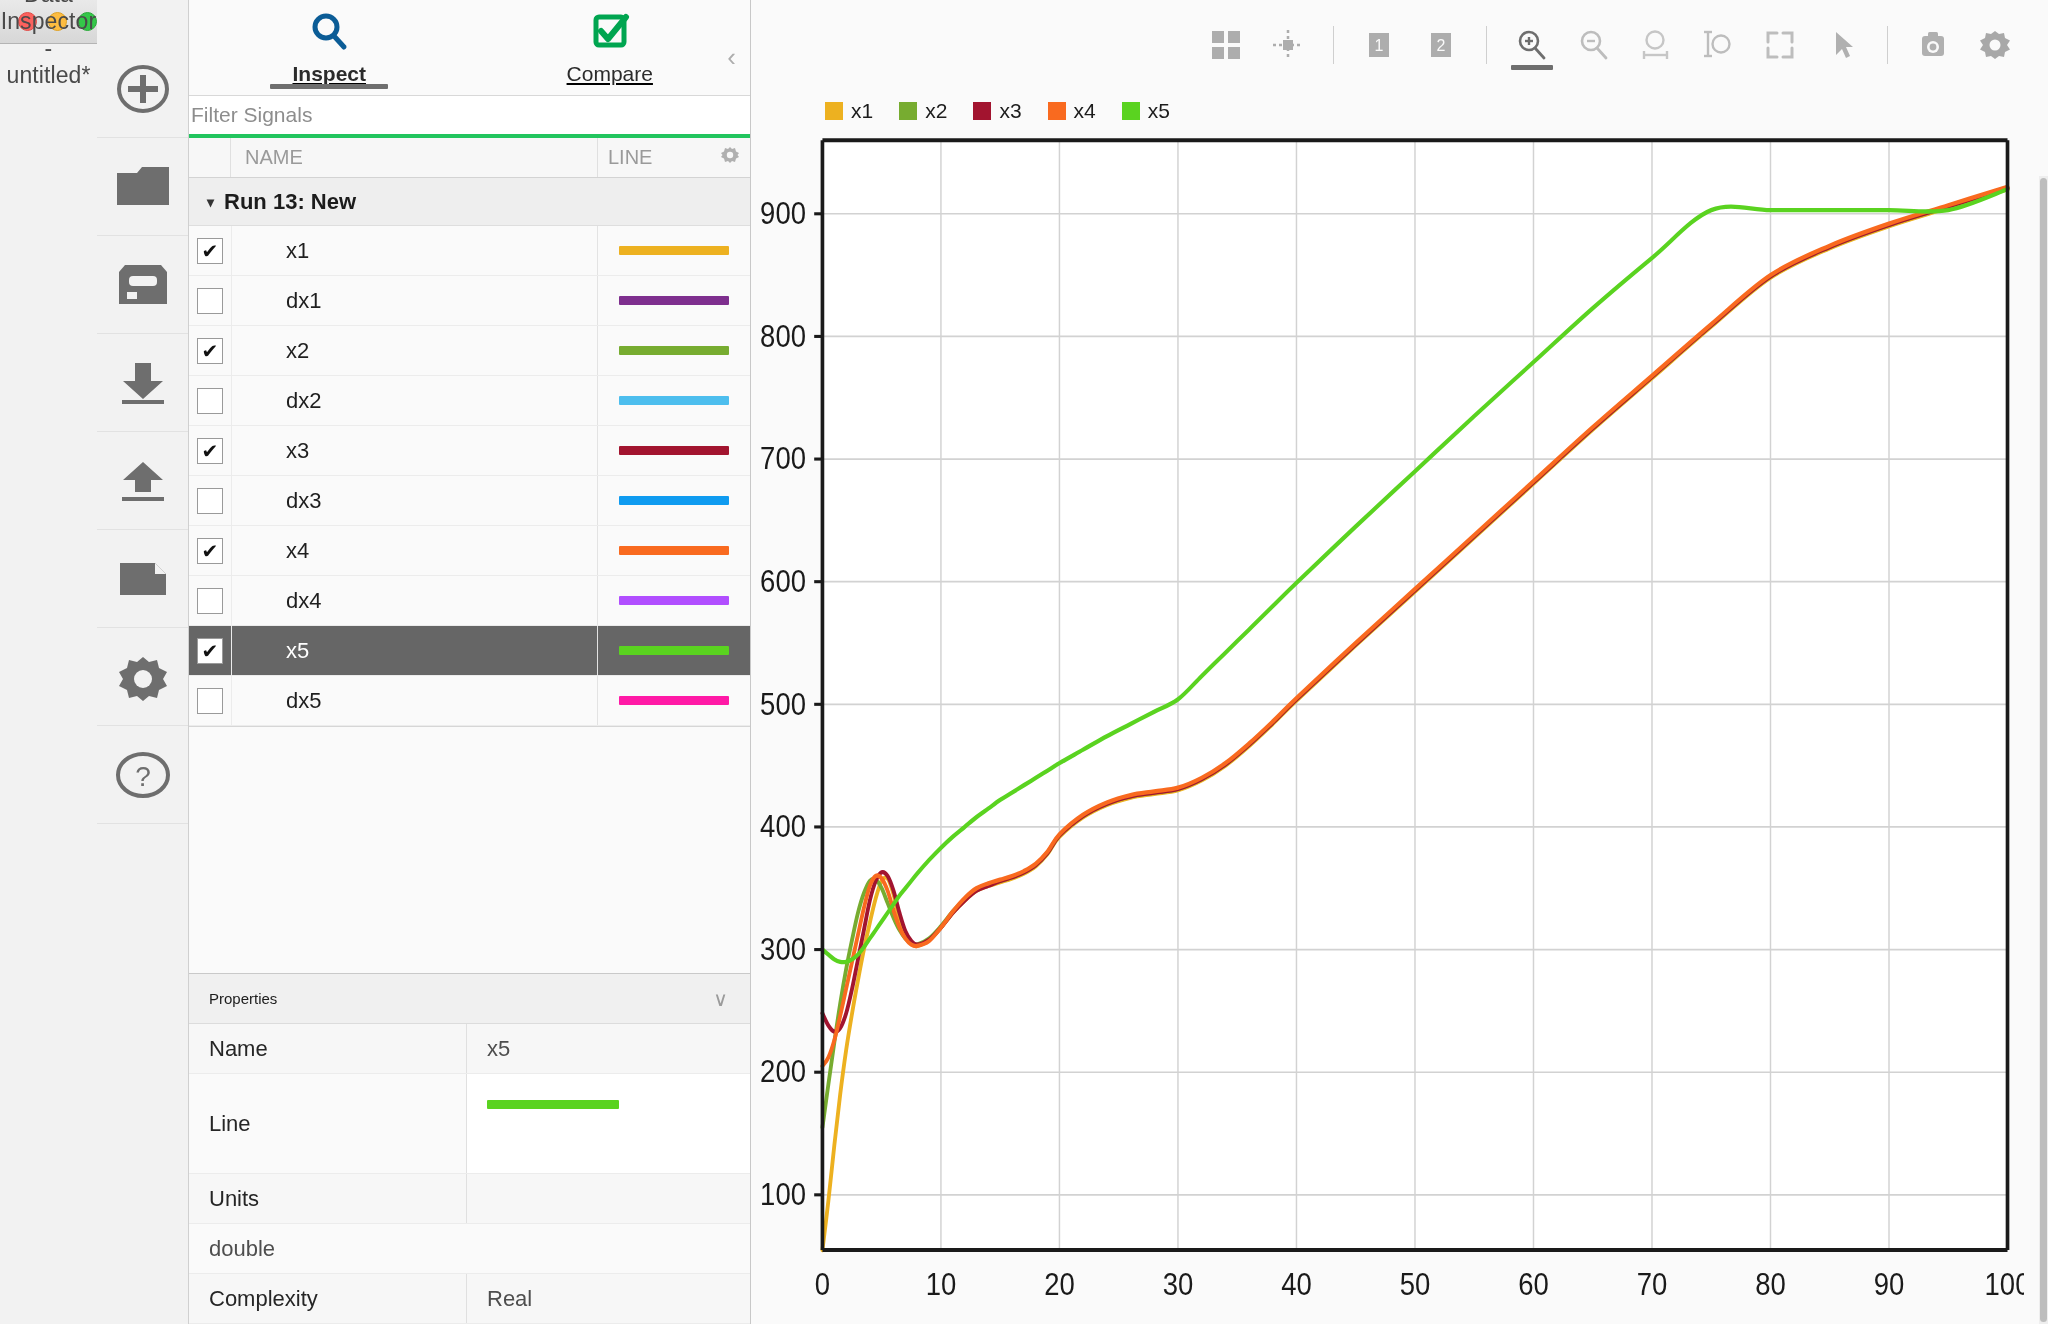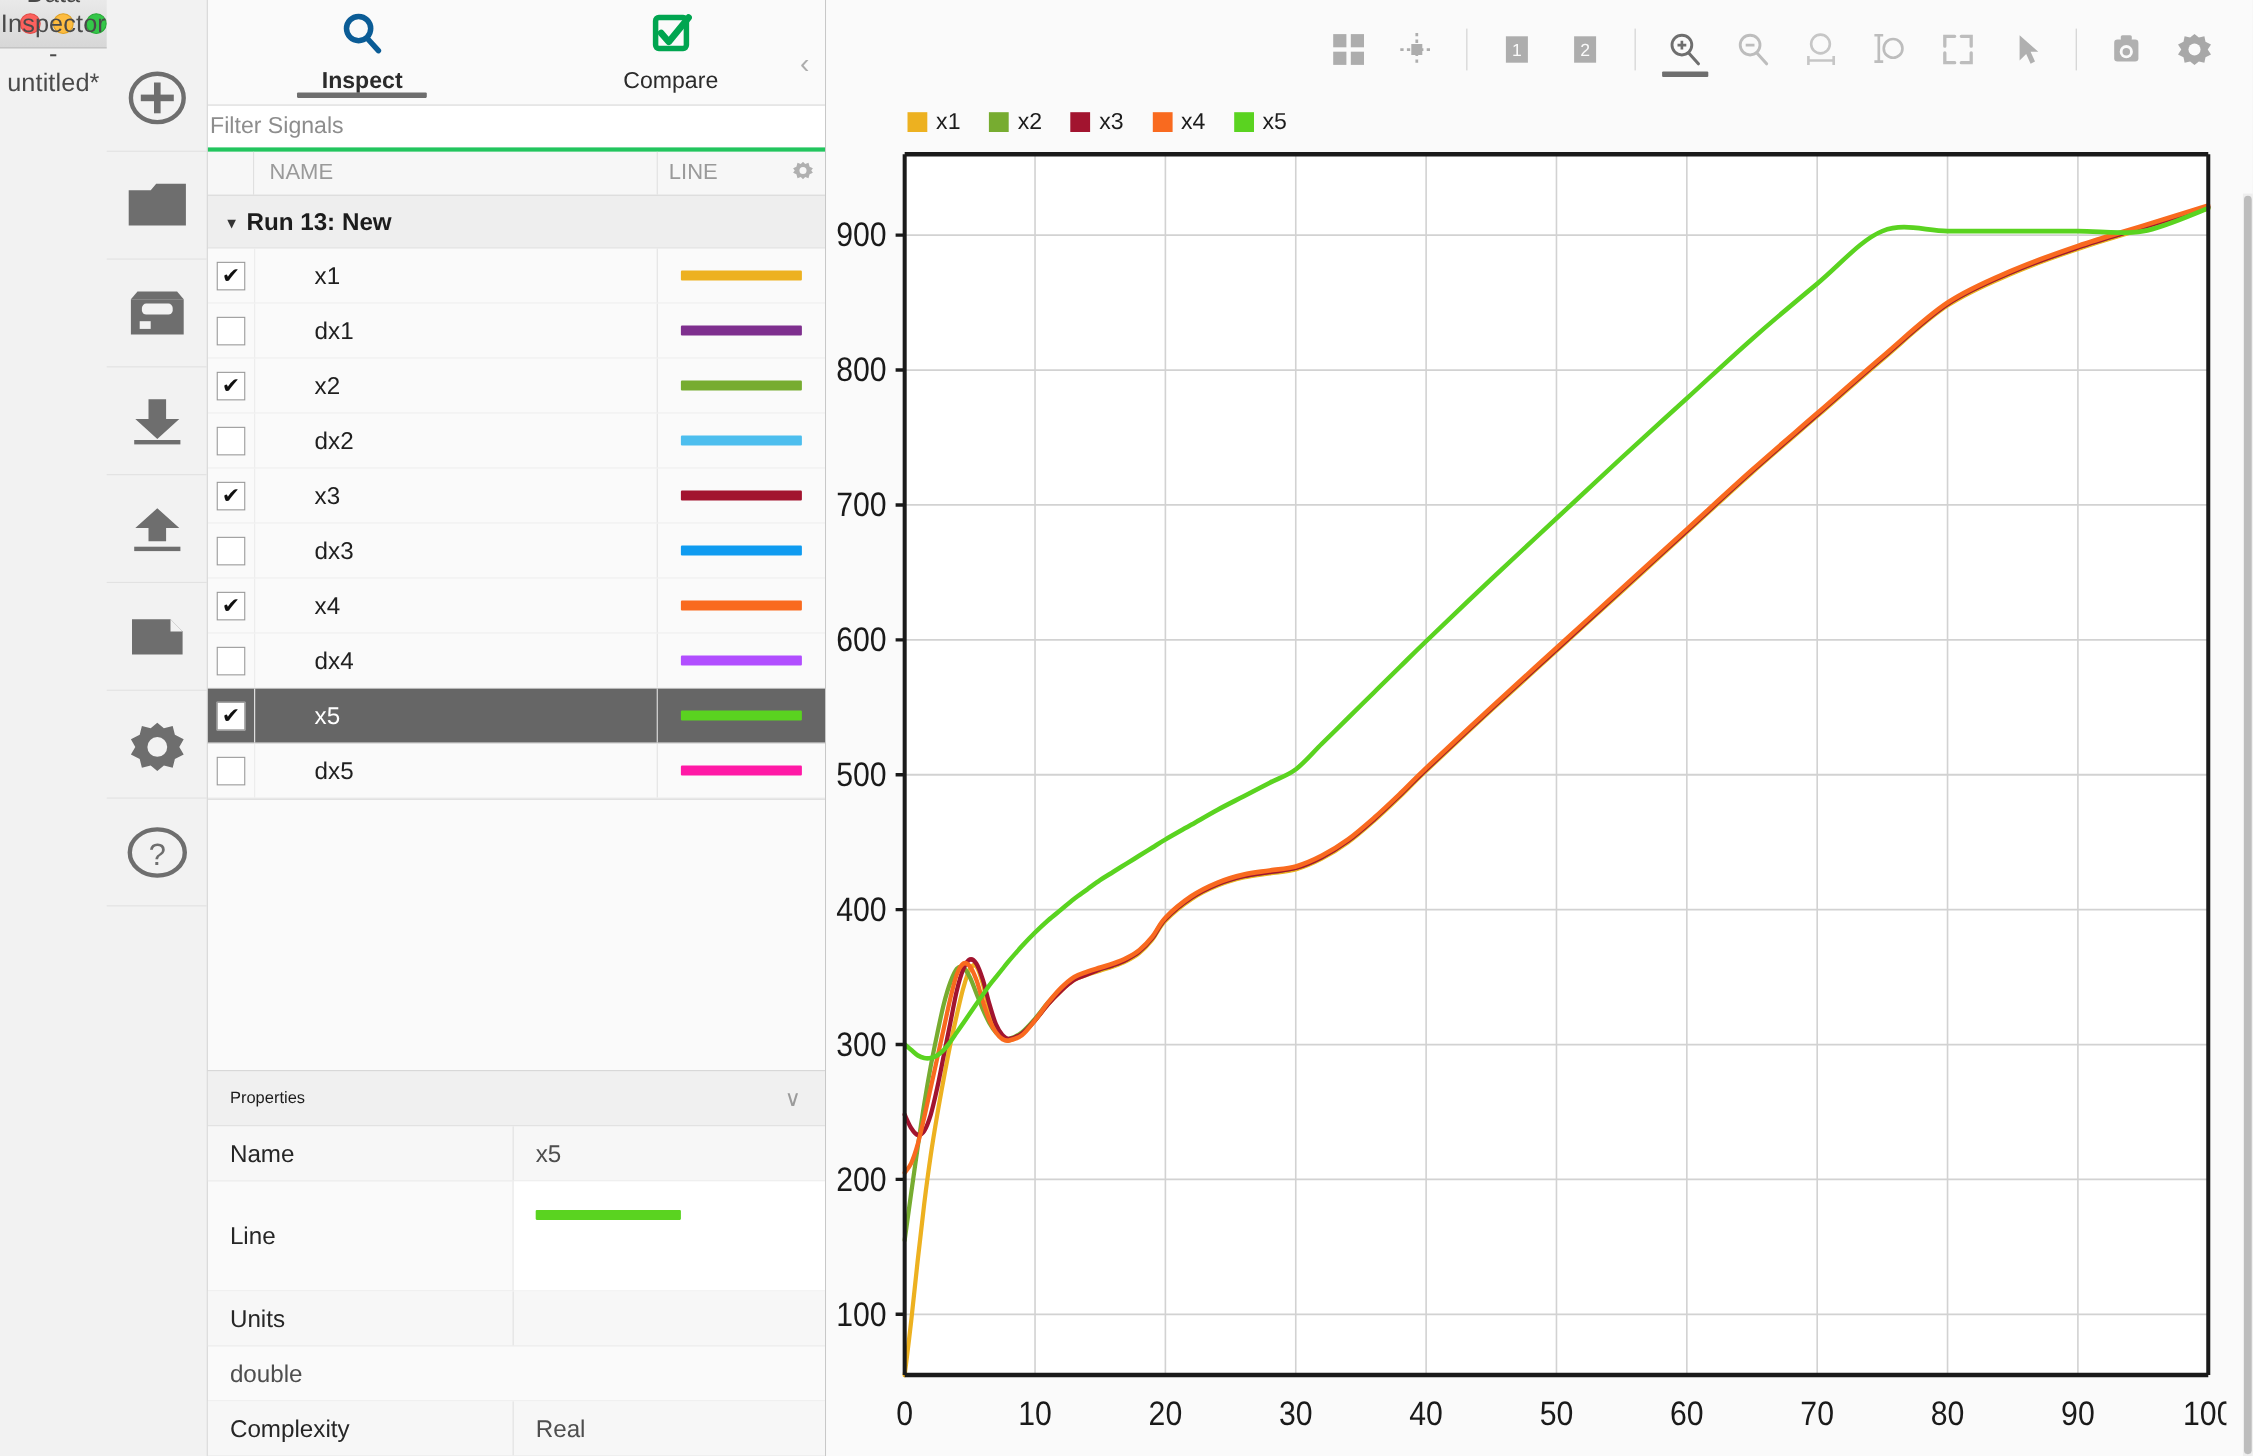--- a/index.html
+++ b/index.html
@@ -46,21 +46,21 @@
 
   
   .panel {
     width: 562px; flex:0 0 562px; background:#fafafa;
     border-right:1px solid #c8c8c8;
     display:flex; flex-direction:column; min-height:0;
   }
   .tabs { height: 96px; flex:0 0 96px; display:flex; position:relative; background:#fafafa;
           border-bottom:1px solid #d8d8d8; }
   .tab { flex:1; display:flex; flex-direction:column; align-items:center; justify-content:center;
-         gap:4px; cursor:pointer; position:relative; }
+         gap:4px; cursor:pointer; position:relative;text-decoration:underline; }
   .tab .tlabel { font-size:21px; color:#2b2b2b; }
   .tab.active .tlabel { font-weight:bold; }
   .tab.active::after {
     content:""; position:absolute; bottom:6px; left:50%; transform:translateX(-50%);
     width: 118px; height:5px; background:#6e6e6e; border-radius:1px;
   }
   .collapse {
     position:absolute; right:14px; top:44px; font-size:26px; color:#adadad;
     cursor:pointer; line-height:1;
   }

